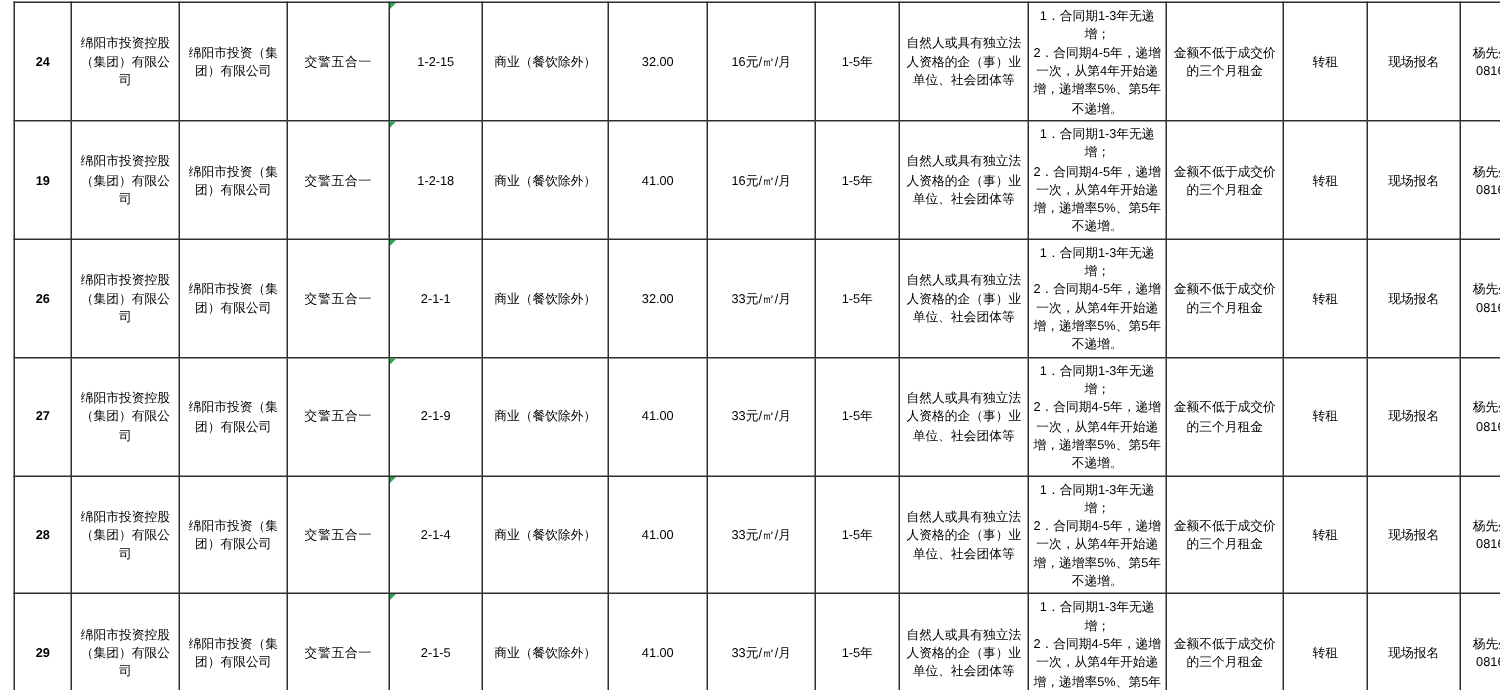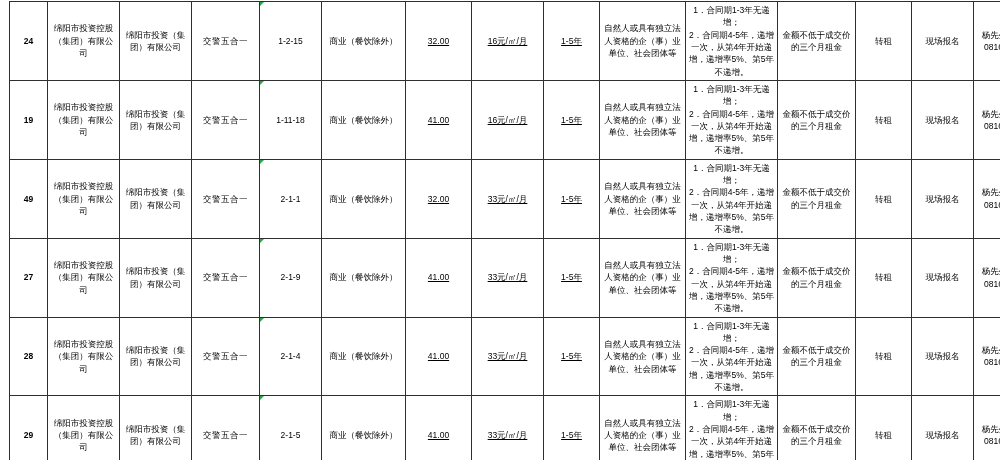--- a/index.html
+++ b/index.html
@@ -51,21 +51,21 @@
   col.c-pay     { width: 92px; }
   col.c-deposit { width: 78px; }
   col.c-transfer{ width: 56px; }
   col.c-signup  { width: 62px; }
   col.c-contact { width: 76px; }
 
   .cell-idx { font-size: 9.5px; font-weight: bold; }
   .cell-owner, .cell-agent { font-size: 8.5px; line-height: 1.5; }
   .cell-project { letter-spacing: 0.5px; }
   .cell-usage { font-size: 8.5px; }
-  .cell-area, .cell-price, .cell-term { font-size: 8.5px; text-decoration: underline; }
+  .cell-area, .cell-price, .cell-term { font-size: 8.5px; }
   .cell-qual {
     font-size: 7.6px;
     line-height: 1.5;
     text-align: center;
   }
   .cell-pay {
     font-size: 7.6px;
     line-height: 1.45;
     text-align: left;
     padding-left: 4px;
@@ -138,40 +138,40 @@
         <td class="cell-contact">
             <span class="pay-line">杨先生、薛先生</span>
             <span class="pay-line">0816-2827167</span>
           </td>
       </tr>
       <tr class="row-h">
         <td class="cell-idx">19</td>
         <td class="cell-owner">绵阳市投资控股（集团）有限公司</td>
         <td class="cell-agent">绵阳市投资（集团）有限公司</td>
         <td class="cell-project">交警五合一</td>
-        <td class="cell-unit corner-mark">1-11-18</td>
+        <td class="cell-unit corner-mark">1-2-18</td>
         <td class="cell-usage">商业（餐饮除外）</td>
         <td class="cell-area">41.00</td>
         <td class="cell-price">16元/㎡/月</td>
         <td class="cell-term">1-5年</td>
         <td class="cell-qual">自然人或具有独立法人资格的企（事）业单位、社会团体等</td>
         <td class="cell-pay">
             <span class="pay-line">1．合同期1-3年无递增；</span>
             <span class="pay-line">2．合同期4-5年，递增一次，从第4年开始递增，递增率5%、第5年不递增。</span>
           </td>
         <td class="cell-deposit">金额不低于成交价的三个月租金</td>
         <td class="cell-transfer">转租</td>
         <td class="cell-signup">现场报名</td>
         <td class="cell-contact">
             <span class="pay-line">杨先生、薛先生</span>
             <span class="pay-line">0816-2827167</span>
           </td>
       </tr>
       <tr class="row-h">
-        <td class="cell-idx">49</td>
+        <td class="cell-idx">26</td>
         <td class="cell-owner">绵阳市投资控股（集团）有限公司</td>
         <td class="cell-agent">绵阳市投资（集团）有限公司</td>
         <td class="cell-project">交警五合一</td>
         <td class="cell-unit corner-mark">2-1-1</td>
         <td class="cell-usage">商业（餐饮除外）</td>
         <td class="cell-area">32.00</td>
         <td class="cell-price">33元/㎡/月</td>
         <td class="cell-term">1-5年</td>
         <td class="cell-qual">自然人或具有独立法人资格的企（事）业单位、社会团体等</td>
         <td class="cell-pay">

